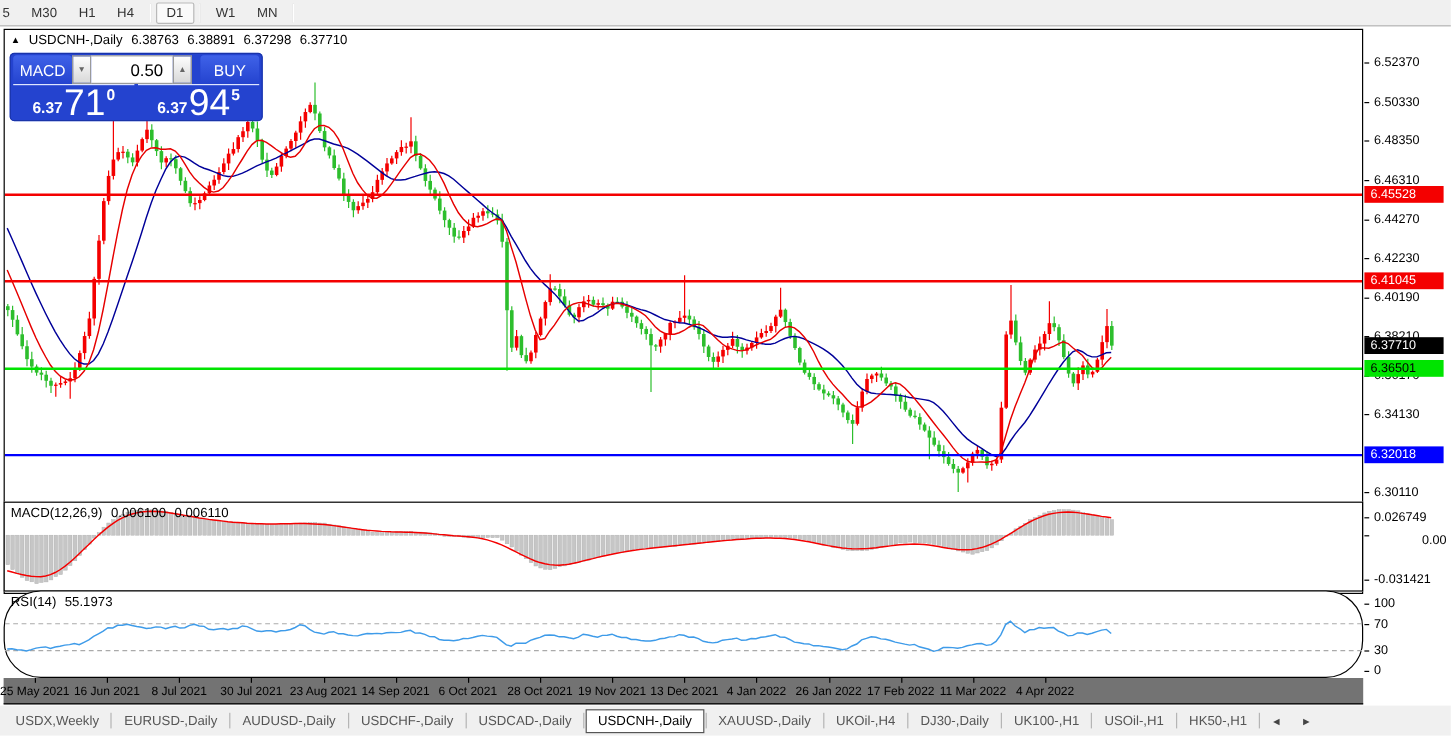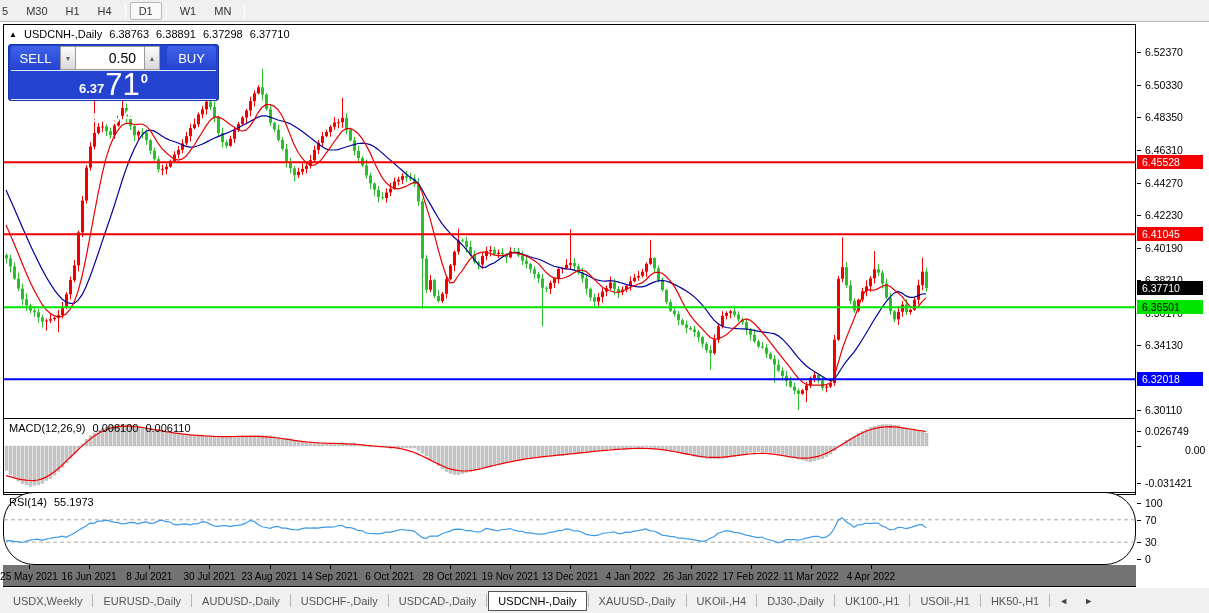--- a/index.html
+++ b/index.html
@@ -42,21 +42,21 @@
   #trade-panel{position:absolute;left:8px;top:44px;width:211px;height:57px;z-index:20;
     background:#2443cf;border-radius:4px;padding:2px 3px 3px 3px;box-shadow:0 0 0 1px #1a34a8 inset;}
   #tp-row1{display:flex;align-items:stretch;height:24px;}
   .tp-btn{width:49px;background:linear-gradient(#3f62e8,#2443cf);color:#fff;font-size:13px;
     display:flex;align-items:center;justify-content:center;border-radius:3px 3px 0 0;cursor:default;}
   .tp-spin{width:16px;background:linear-gradient(#fdfdfd,#d8d8d8);border:1px solid #9a9a9a;
     color:#666;font-size:7px;display:flex;align-items:center;justify-content:center;cursor:default;}
   #tp-lot{flex:1;border:1px solid #9a9a9a;border-left:none;border-right:none;font-size:14px;
     text-align:right;padding-right:8px;font-family:"Liberation Sans",sans-serif;color:#000;min-width:0;}
   #tp-gap{width:7px;}
-  #tp-row2{display:flex;height:30px;margin-top:0;flex-direction:column;}
+  #tp-row2{display:flex;height:30px;margin-top:0;}
   .tp-price{flex:1;border-top:1px solid #dfe6ff;color:#fff;display:flex;align-items:flex-end;
     justify-content:center;padding-bottom:1px;cursor:default;}
   .tp-price .pfx{font-size:13px;font-weight:bold;margin-bottom:2px;}
   .tp-price .big{font-size:31px;line-height:27px;font-weight:400;margin:0 1px;}
   .tp-price .sup{font-size:13px;font-weight:bold;align-self:flex-start;margin-top:0px;}
   #tp-mid-gap{width:3px;border-top:0;}
 </style>
 </head>
 <body>
 
@@ -883,21 +883,21 @@
     <div class="date-tick" style="left: 747.68px;"></div>
     <div class="date-label" style="left: 747.68px;">17 Feb 2022</div>
     <div class="date-tick" style="left: 807.82px;"></div>
     <div class="date-label" style="left: 807.82px;">11 Mar 2022</div>
     <div class="date-tick" style="left: 867.96px;"></div>
     <div class="date-label" style="left: 867.96px;">4 Apr 2022</div>
   </div>
 
 <div id="trade-panel">
   <div id="tp-row1">
-    <div class="tp-btn">SELL</div>
+    <div class="tp-btn">MACD</div>
     <div class="tp-spin">
       <span>▼</span>
     </div>
     <input id="tp-lot" value="0.50" style="">
     <div class="tp-spin">
       <span>▲</span>
     </div>
     <div id="tp-gap"></div>
     <div class="tp-btn">BUY</div>
   </div>

